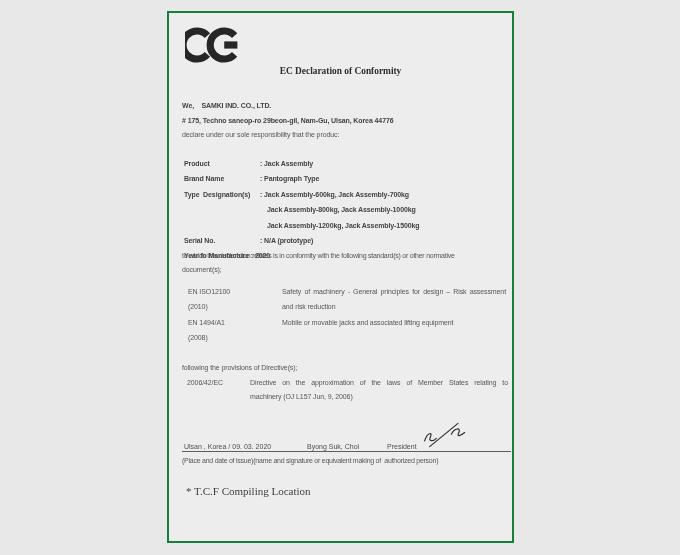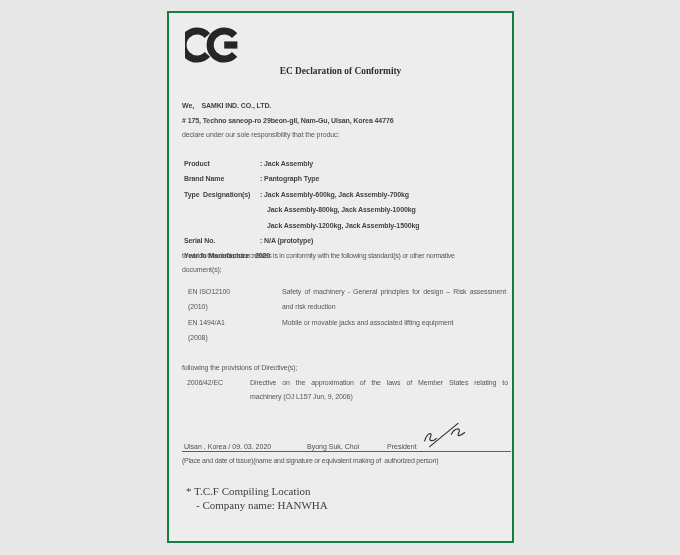--- a/index.html
+++ b/index.html
@@ -120,16 +120,15 @@
   <div class="abs sigrow">
     <span class="sig-place">Ulsan , Korea / 09. 03. 2020</span>
     <span class="sig-name">Byong Suk, Choi</span>
     <span class="sig-title">President</span>
   </div>
 
   <div class="abs caption sans7 reg line tight">(Place and date of issue)(name and signature or equivalent making of  authorized person)</div>
 
   <div class="abs tcfblock">
     <div class="line">* T.C.F Compiling Location</div>
-    <div class="line item">- Company name: HANWHA</div>
   </div>
 
 </div>
 
 </body></html>

